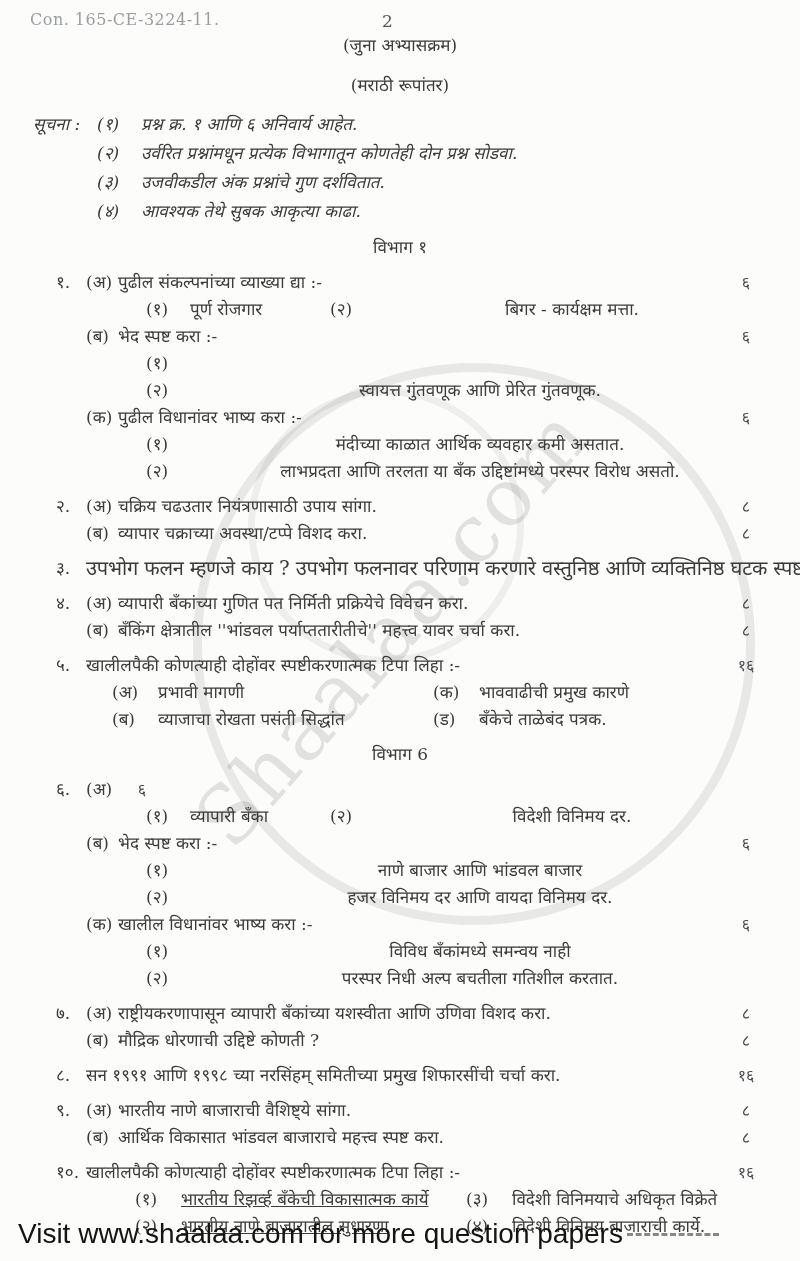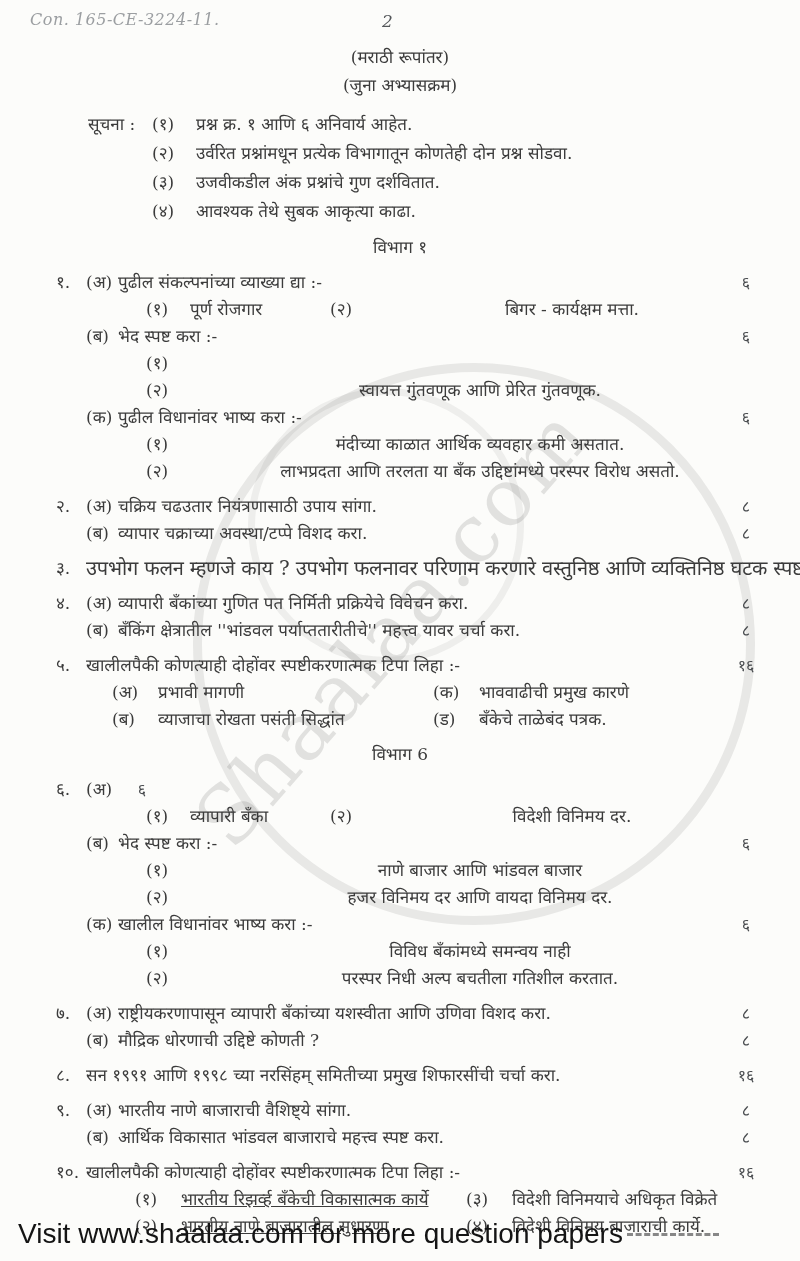--- a/index.html
+++ b/index.html
@@ -24,27 +24,27 @@
   }
   .wm-text{
     position:absolute;left:212px;top:788px;
     transform:rotate(-49deg);transform-origin:0 50%;
     font-size:80px;letter-spacing:3px;white-space:nowrap;
     color:rgba(50,50,50,0.13);
     font-family:"DejaVu Serif","Liberation Serif",serif;
   }
   
   .content{position:relative;z-index:2;padding-top:8px;}
-  .header{position:relative;height:22px;line-height:22px;font-style:italic;}
+  .header{position:relative;height:22px;line-height:22px;}
   .exam-code{margin-left:30px;font-size:16px;color:#9b9ea1;letter-spacing:0.5px;}
   .page-number{position:absolute;left:382px;top:2px;color:#54575a;font-size:17px;}
   .subtitle{text-align:center;line-height:26px;}
   .subtitle.first{margin-top:14px;}
   .subtitle.second{margin-top:2px;}
-  .instructions{margin-top:12px;padding-left:88px;}
+  .instructions{margin-top:12px;padding-left:33px;font-style:italic;}
   .ins-row{display:flex;line-height:29px;}
   .ins-label{width:64px;flex:none;}
   .ins-num{width:44px;flex:none;}
   .ins-text{flex:1;padding-right:30px;}
   .sec-title{text-align:center;line-height:27px;margin-top:8px;}
   .q-block{margin-top:8px;}
   .row{display:flex;line-height:27px;padding-left:56px;padding-right:30px;}
   .qnum{width:30px;flex:none;}
   .plabel{width:32px;flex:none;}
   .qtext{flex:1;padding-right:4px;white-space:nowrap;overflow:visible;}
@@ -81,22 +81,22 @@
     <div class="wm-circle-small"></div>
     <div class="wm-text">Shaalaa.com</div>
   </div>
 
   <div class="content">
 
     <div class="header">
       <span class="exam-code">Con. 165-CE-3224-11.</span>
       <span class="page-number">2</span>
     </div>
+    <div class="subtitle second">(जुना अभ्यासक्रम)</div>
     <div class="subtitle first">(मराठी रूपांतर)</div>
-    <div class="subtitle second">(जुना अभ्यासक्रम)</div>
 
     <div class="instructions">
       <div class="ins-row">
         <span class="ins-label">सूचना :</span>
         <span class="ins-num">(१)</span>
         <span class="ins-text">प्रश्न क्र. १ आणि ६ अनिवार्य आहेत.</span>
       </div>
       <div class="ins-row">
         <span class="ins-label"></span>
         <span class="ins-num">(२)</span>

